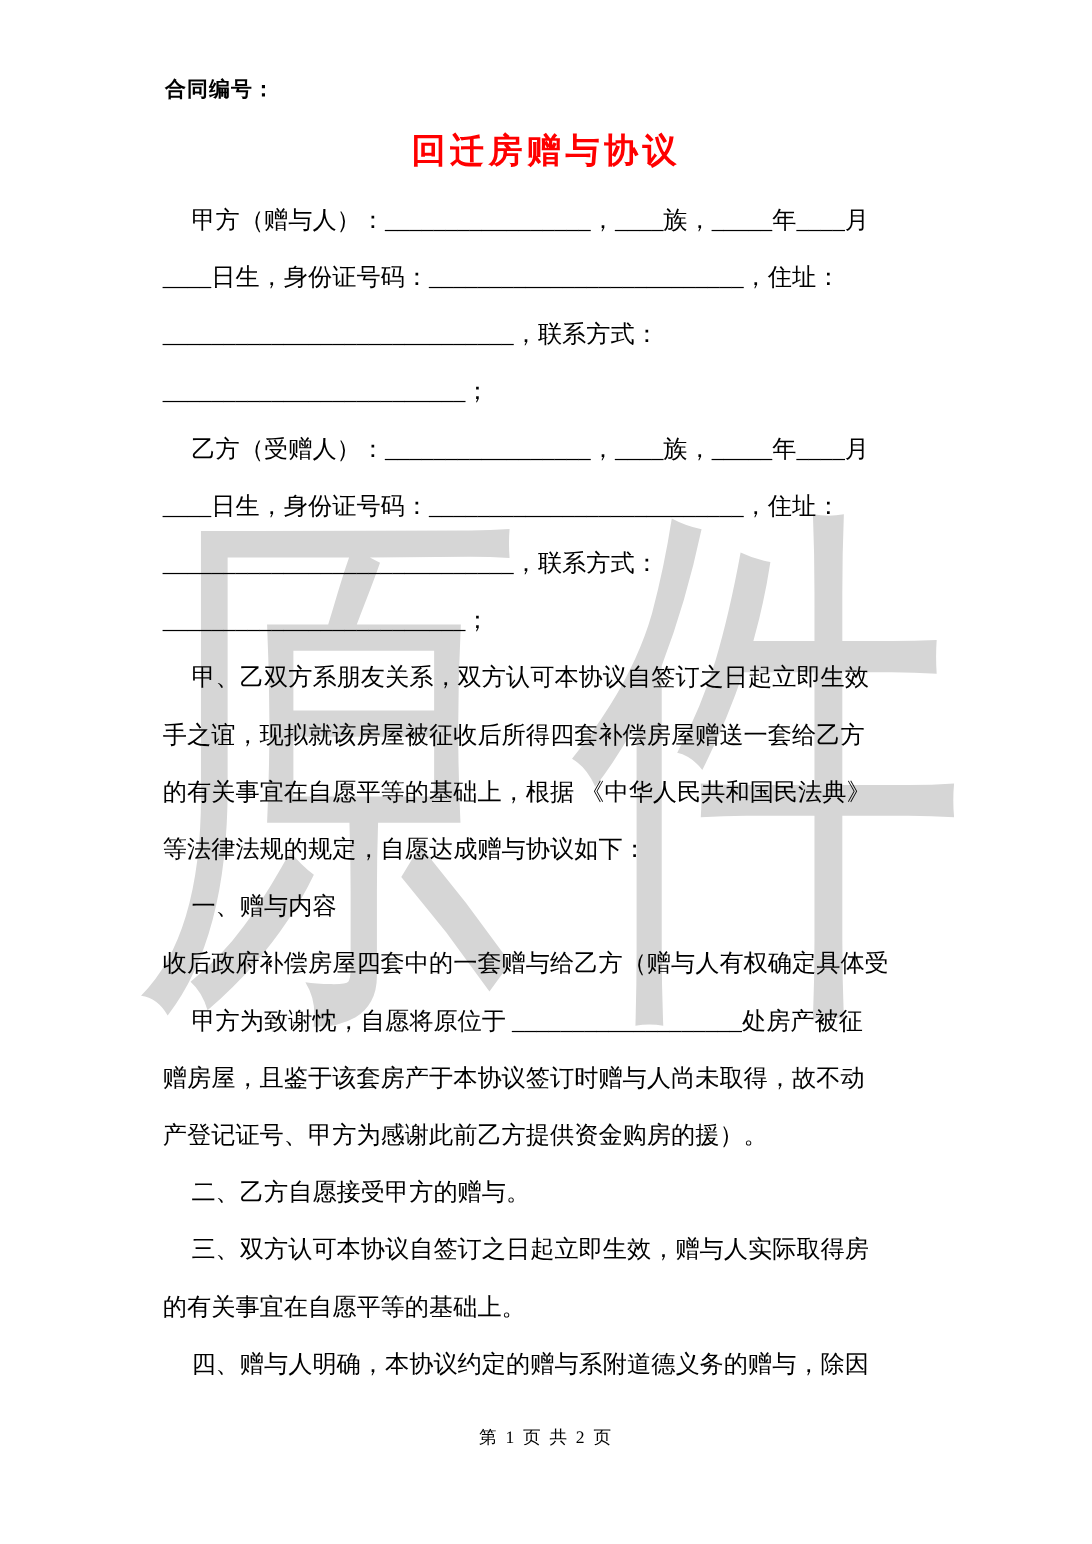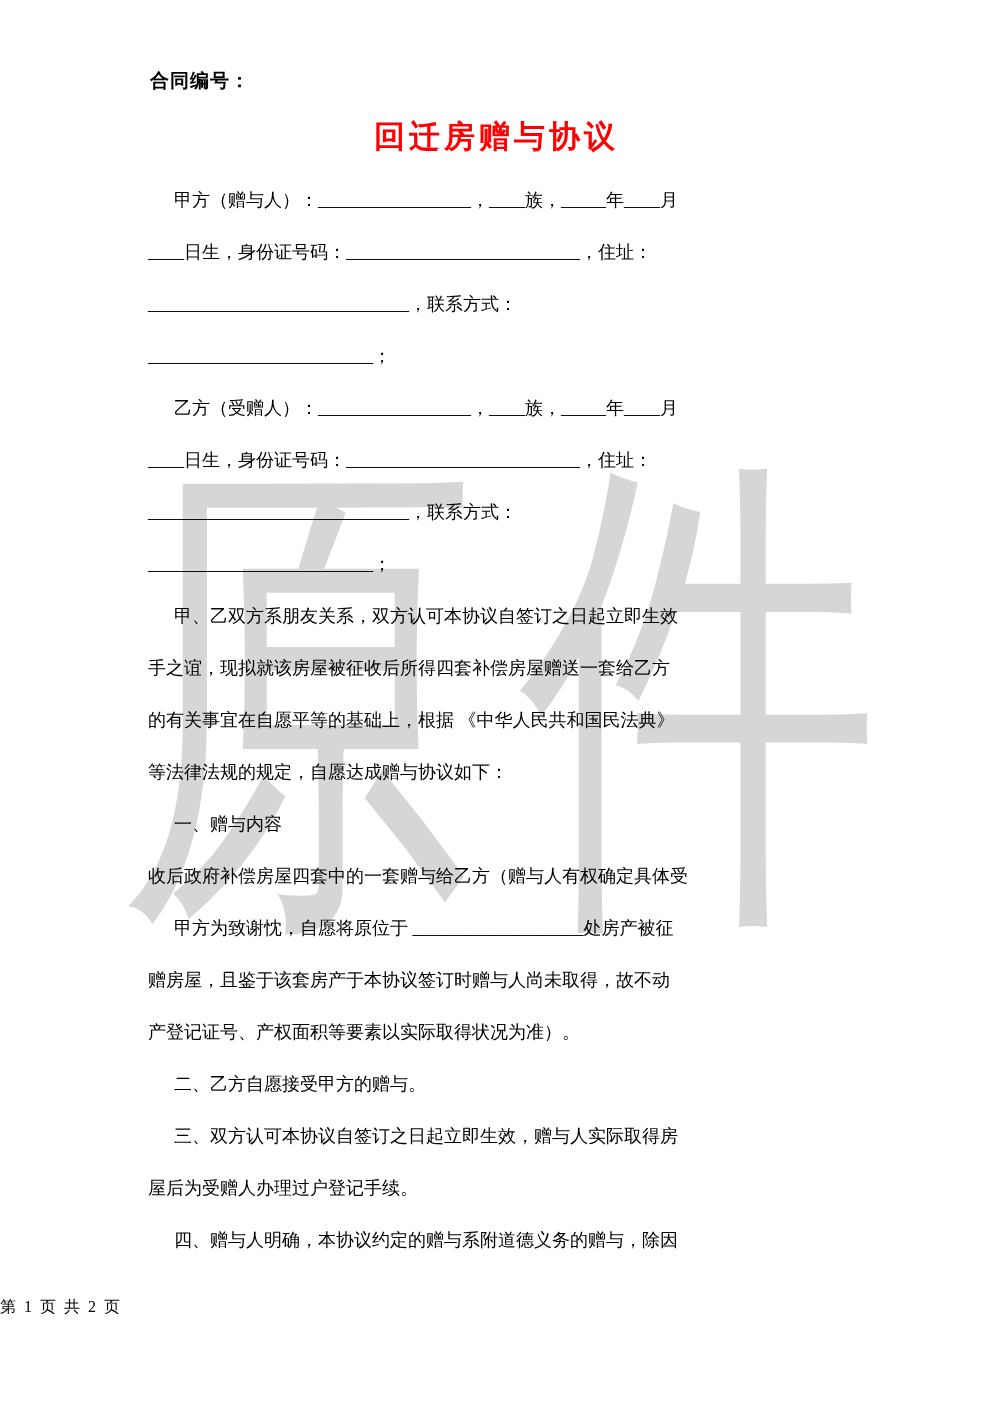--- a/index.html
+++ b/index.html
@@ -38,27 +38,28 @@
     position:absolute;top:116px;left:0;width:993px;
     text-align:center;
     font-size:31px;font-weight:bold;letter-spacing:4px;
     color:#ff0000;
   }
   .body-text{
     position:absolute;top:174px;left:148px;width:760px;
   }
   .ln{
     height:52px;line-height:52px;
-    font-size:18px;
+    font-size:22px;
     white-space:nowrap;
     letter-spacing:0;
   }
   .ind{padding-left:26px;}
   .page-footer{
     position:absolute;top:1297px;left:0;width:993px;
+    text-align:center;
     font-size:16px;letter-spacing:2px;
   }
 </style>
 </head>
 <body>
 
 <div class="watermark">
   <span class="wm-char wm-1">原</span>
   <span class="wm-char wm-2">件</span>
 </div>
@@ -93,30 +94,30 @@
     </div>
 
     <div>
       <div class="ln ind">一、赠与内容</div>
     </div>
 
     <div>
       <div class="ln">收后政府补偿房屋四套中的一套赠与给乙方（赠与人有权确定具体受</div>
       <div class="ln ind">甲方为致谢忱，自愿将原位于 ___________________处房产被征</div>
       <div class="ln">赠房屋，且鉴于该套房产于本协议签订时赠与人尚未取得，故不动</div>
-      <div class="ln">产登记证号、产权面积等要素以实际取得状况为准）。</div>
+      <div class="ln">产登记证号、甲方为感谢此前乙方提供资金购房的援）。</div>
     </div>
 
     <div>
       <div class="ln ind">二、乙方自愿接受甲方的赠与。</div>
     </div>
 
     <div>
       <div class="ln ind">三、双方认可本协议自签订之日起立即生效，赠与人实际取得房</div>
-      <div class="ln">屋后为受赠人办理过户登记手续。</div>
+      <div class="ln">的有关事宜在自愿平等的基础上。</div>
     </div>
 
     <div>
       <div class="ln ind">四、赠与人明确，本协议约定的赠与系附道德义务的赠与，除因</div>
     </div>
 
   </div>
 
   <div class="page-footer">第 1 页 共 2 页</div>
 

